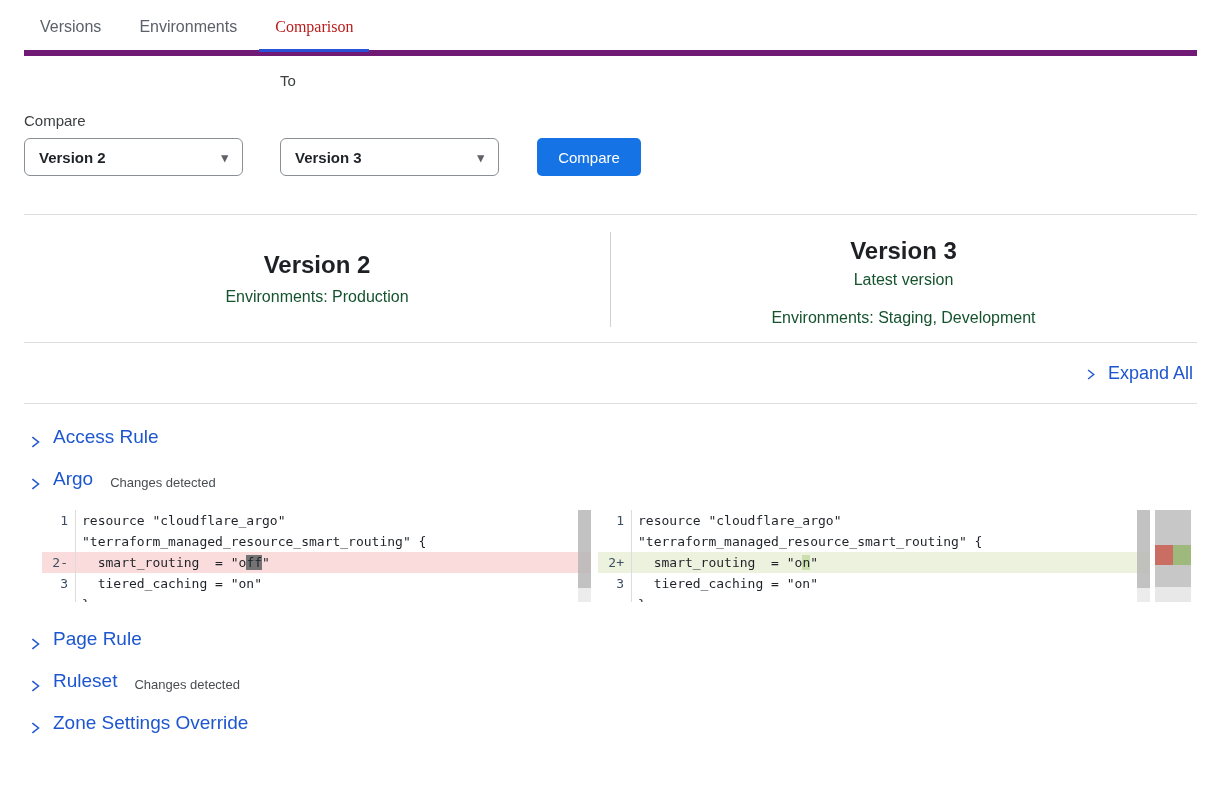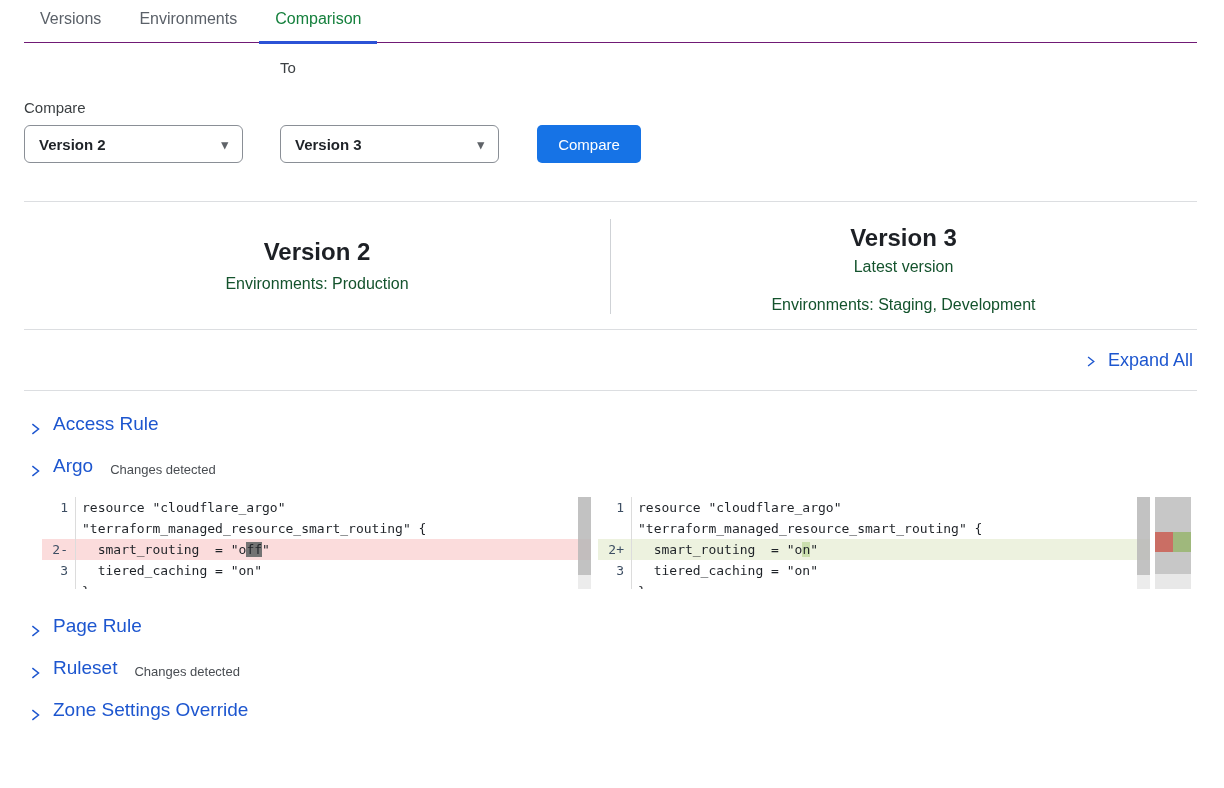--- a/index.html
+++ b/index.html
@@ -3,23 +3,23 @@
 <meta charset="utf-8">
 <style>
   html,body{margin:0;padding:0;}
   body{
     width:1224px;height:788px;background:#ffffff;color:#1f2328;
     font-family:"Liberation Sans",sans-serif;overflow:hidden;position:relative;
   }
   .page{padding:0 27px 0 24px;}
 
   
-  .tabs{display:flex;gap:6px;padding-top:0;border-bottom:1px solid #701a75;}
+  .tabs{display:flex;gap:6px;padding-top:8px;border-bottom:6px solid #701a75;}
   .tab{padding:10px 16px 14px;font-size:16px;color:#5b6169;cursor:pointer;position:relative;}
-  .tab.active{color:#15803d;}
+  .tab.active{color:#b91c1c;font-family:Liberation Serif, serif;}
   .tab.active::after{content:"";position:absolute;left:0;right:0;bottom:-2px;height:3px;background:#2b52d6;}
 
   
   .form-row{display:flex;align-items:flex-end;margin-top:16px;}
   .field{display:flex;flex-direction:column;}
   .field-label{font-size:15px;color:#3c4043;margin-bottom:9px;}
   .select{
     width:219px;height:38px;box-sizing:border-box;border:1px solid #8a8f96;border-radius:6px;
     display:flex;align-items:center;justify-content:space-between;padding:0 14px;
     font-size:15px;font-weight:bold;color:#1f2328;background:#fff;cursor:pointer;

